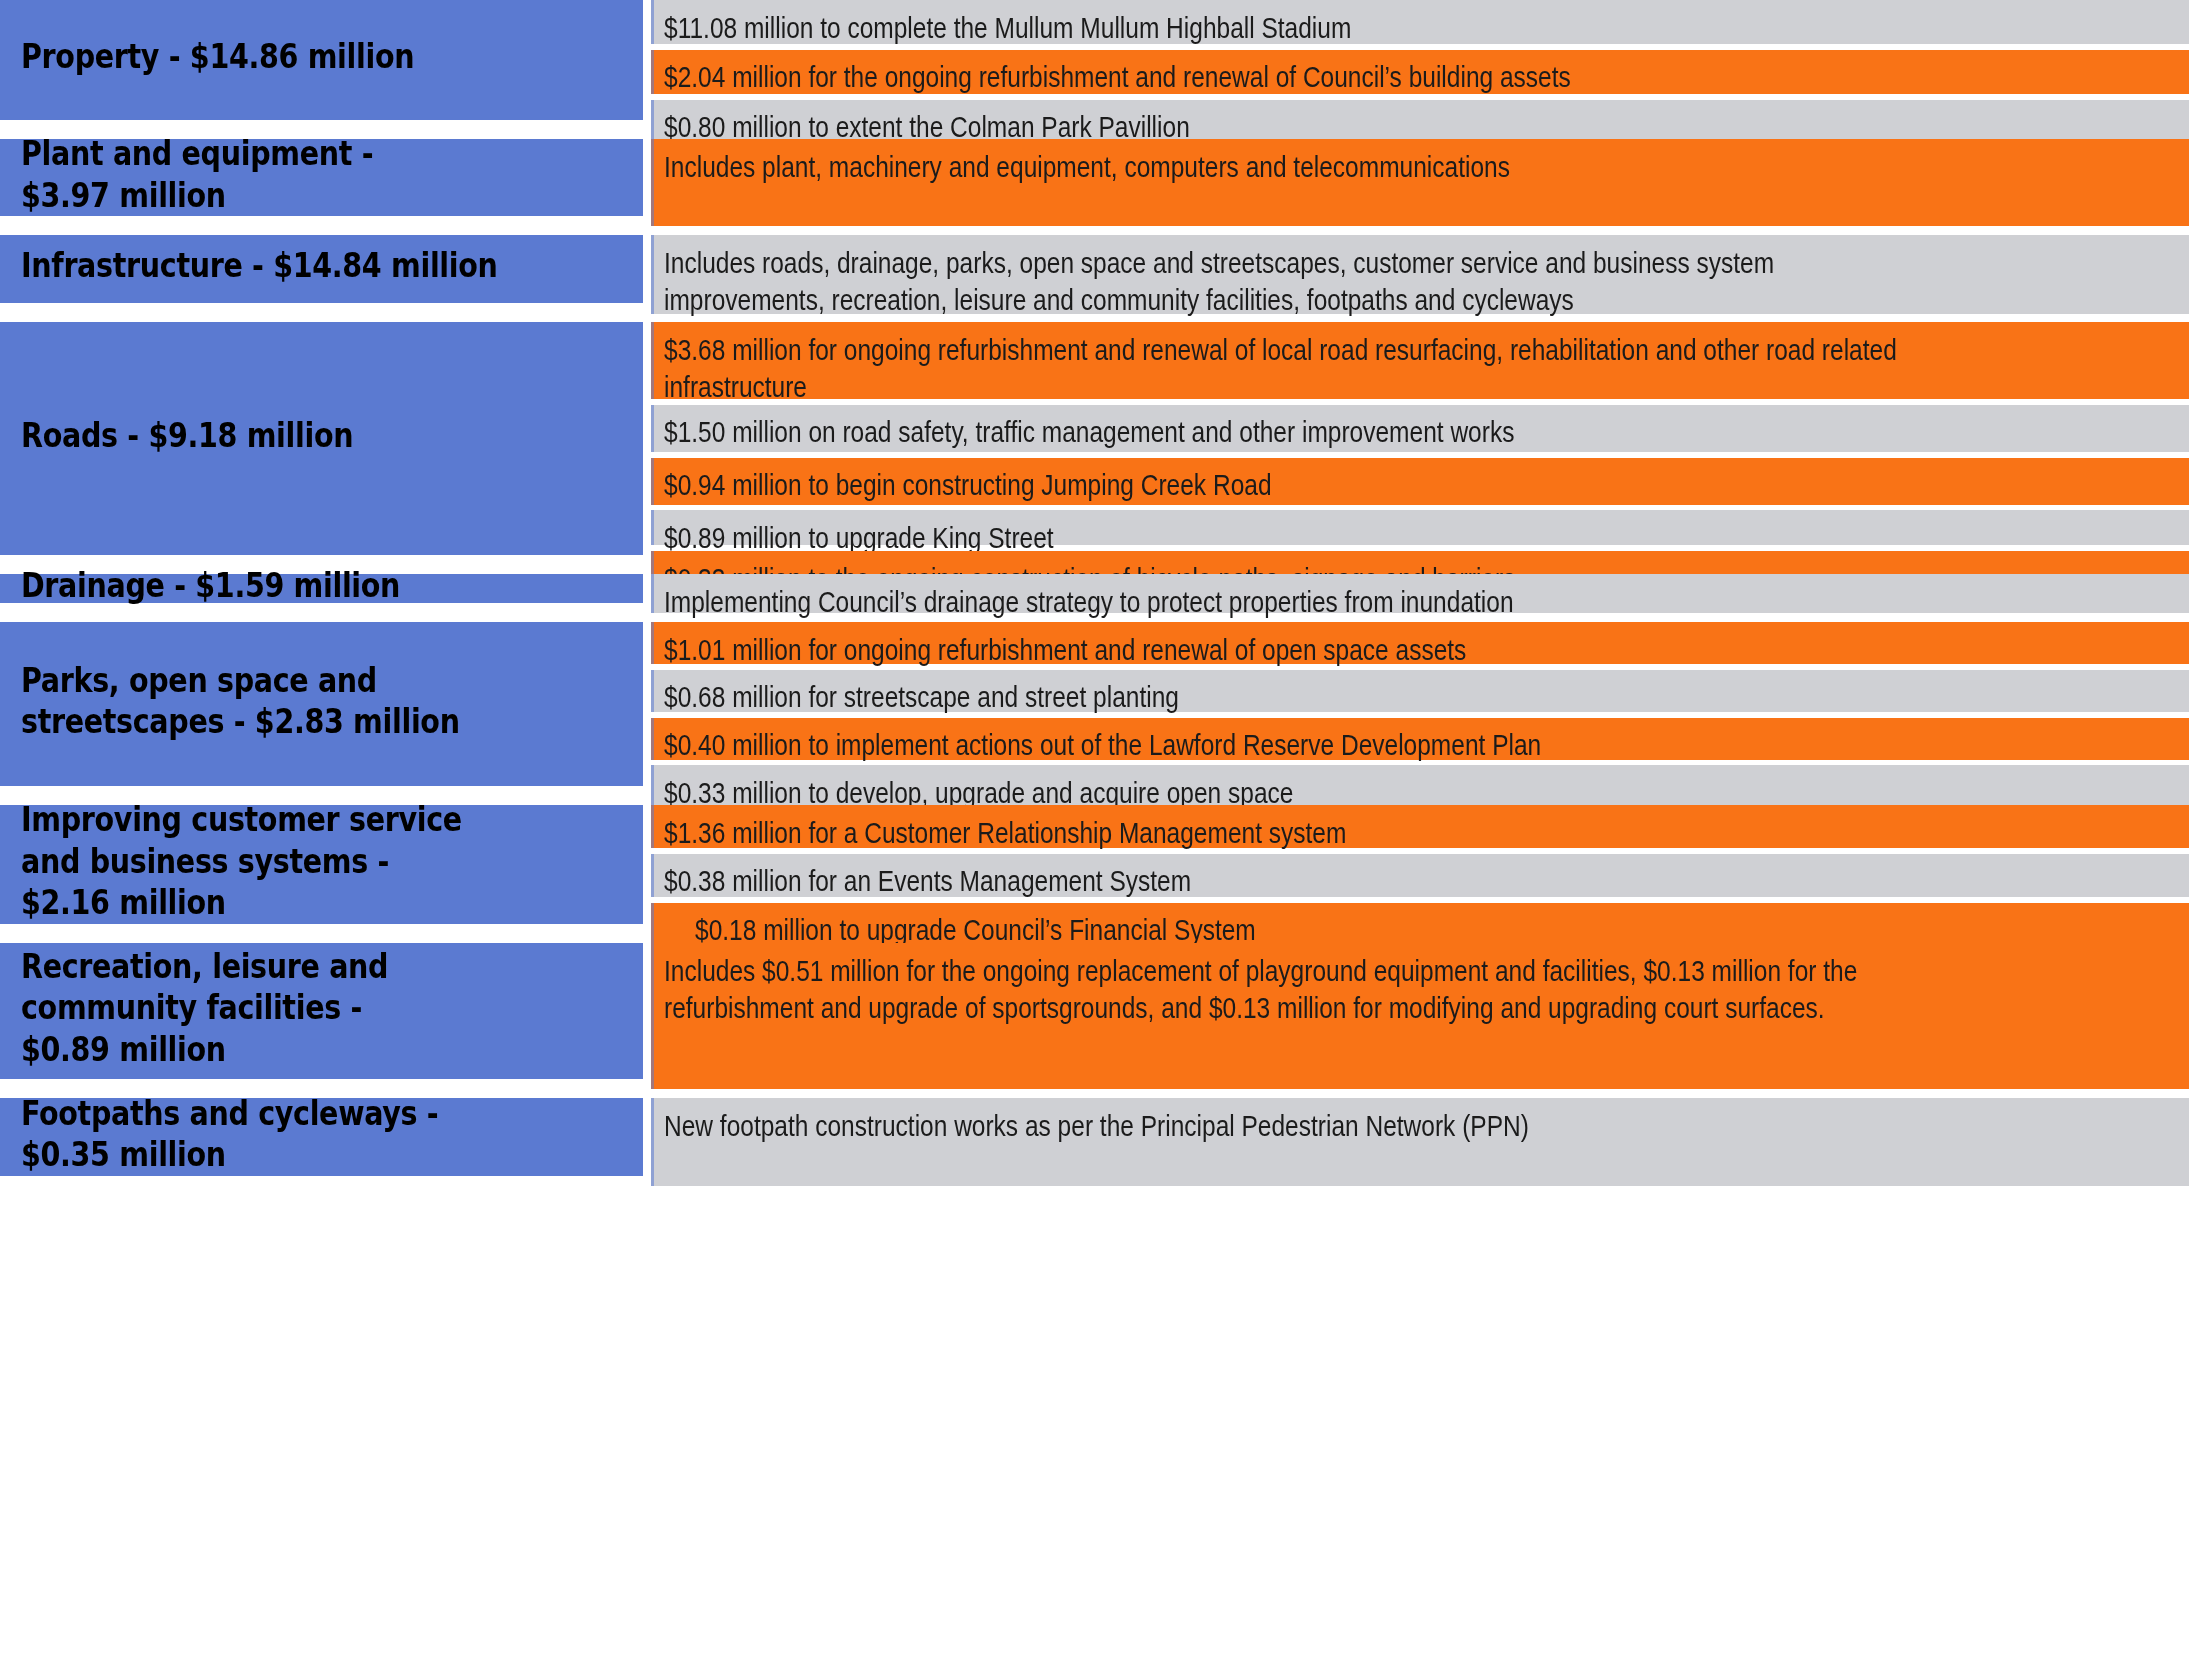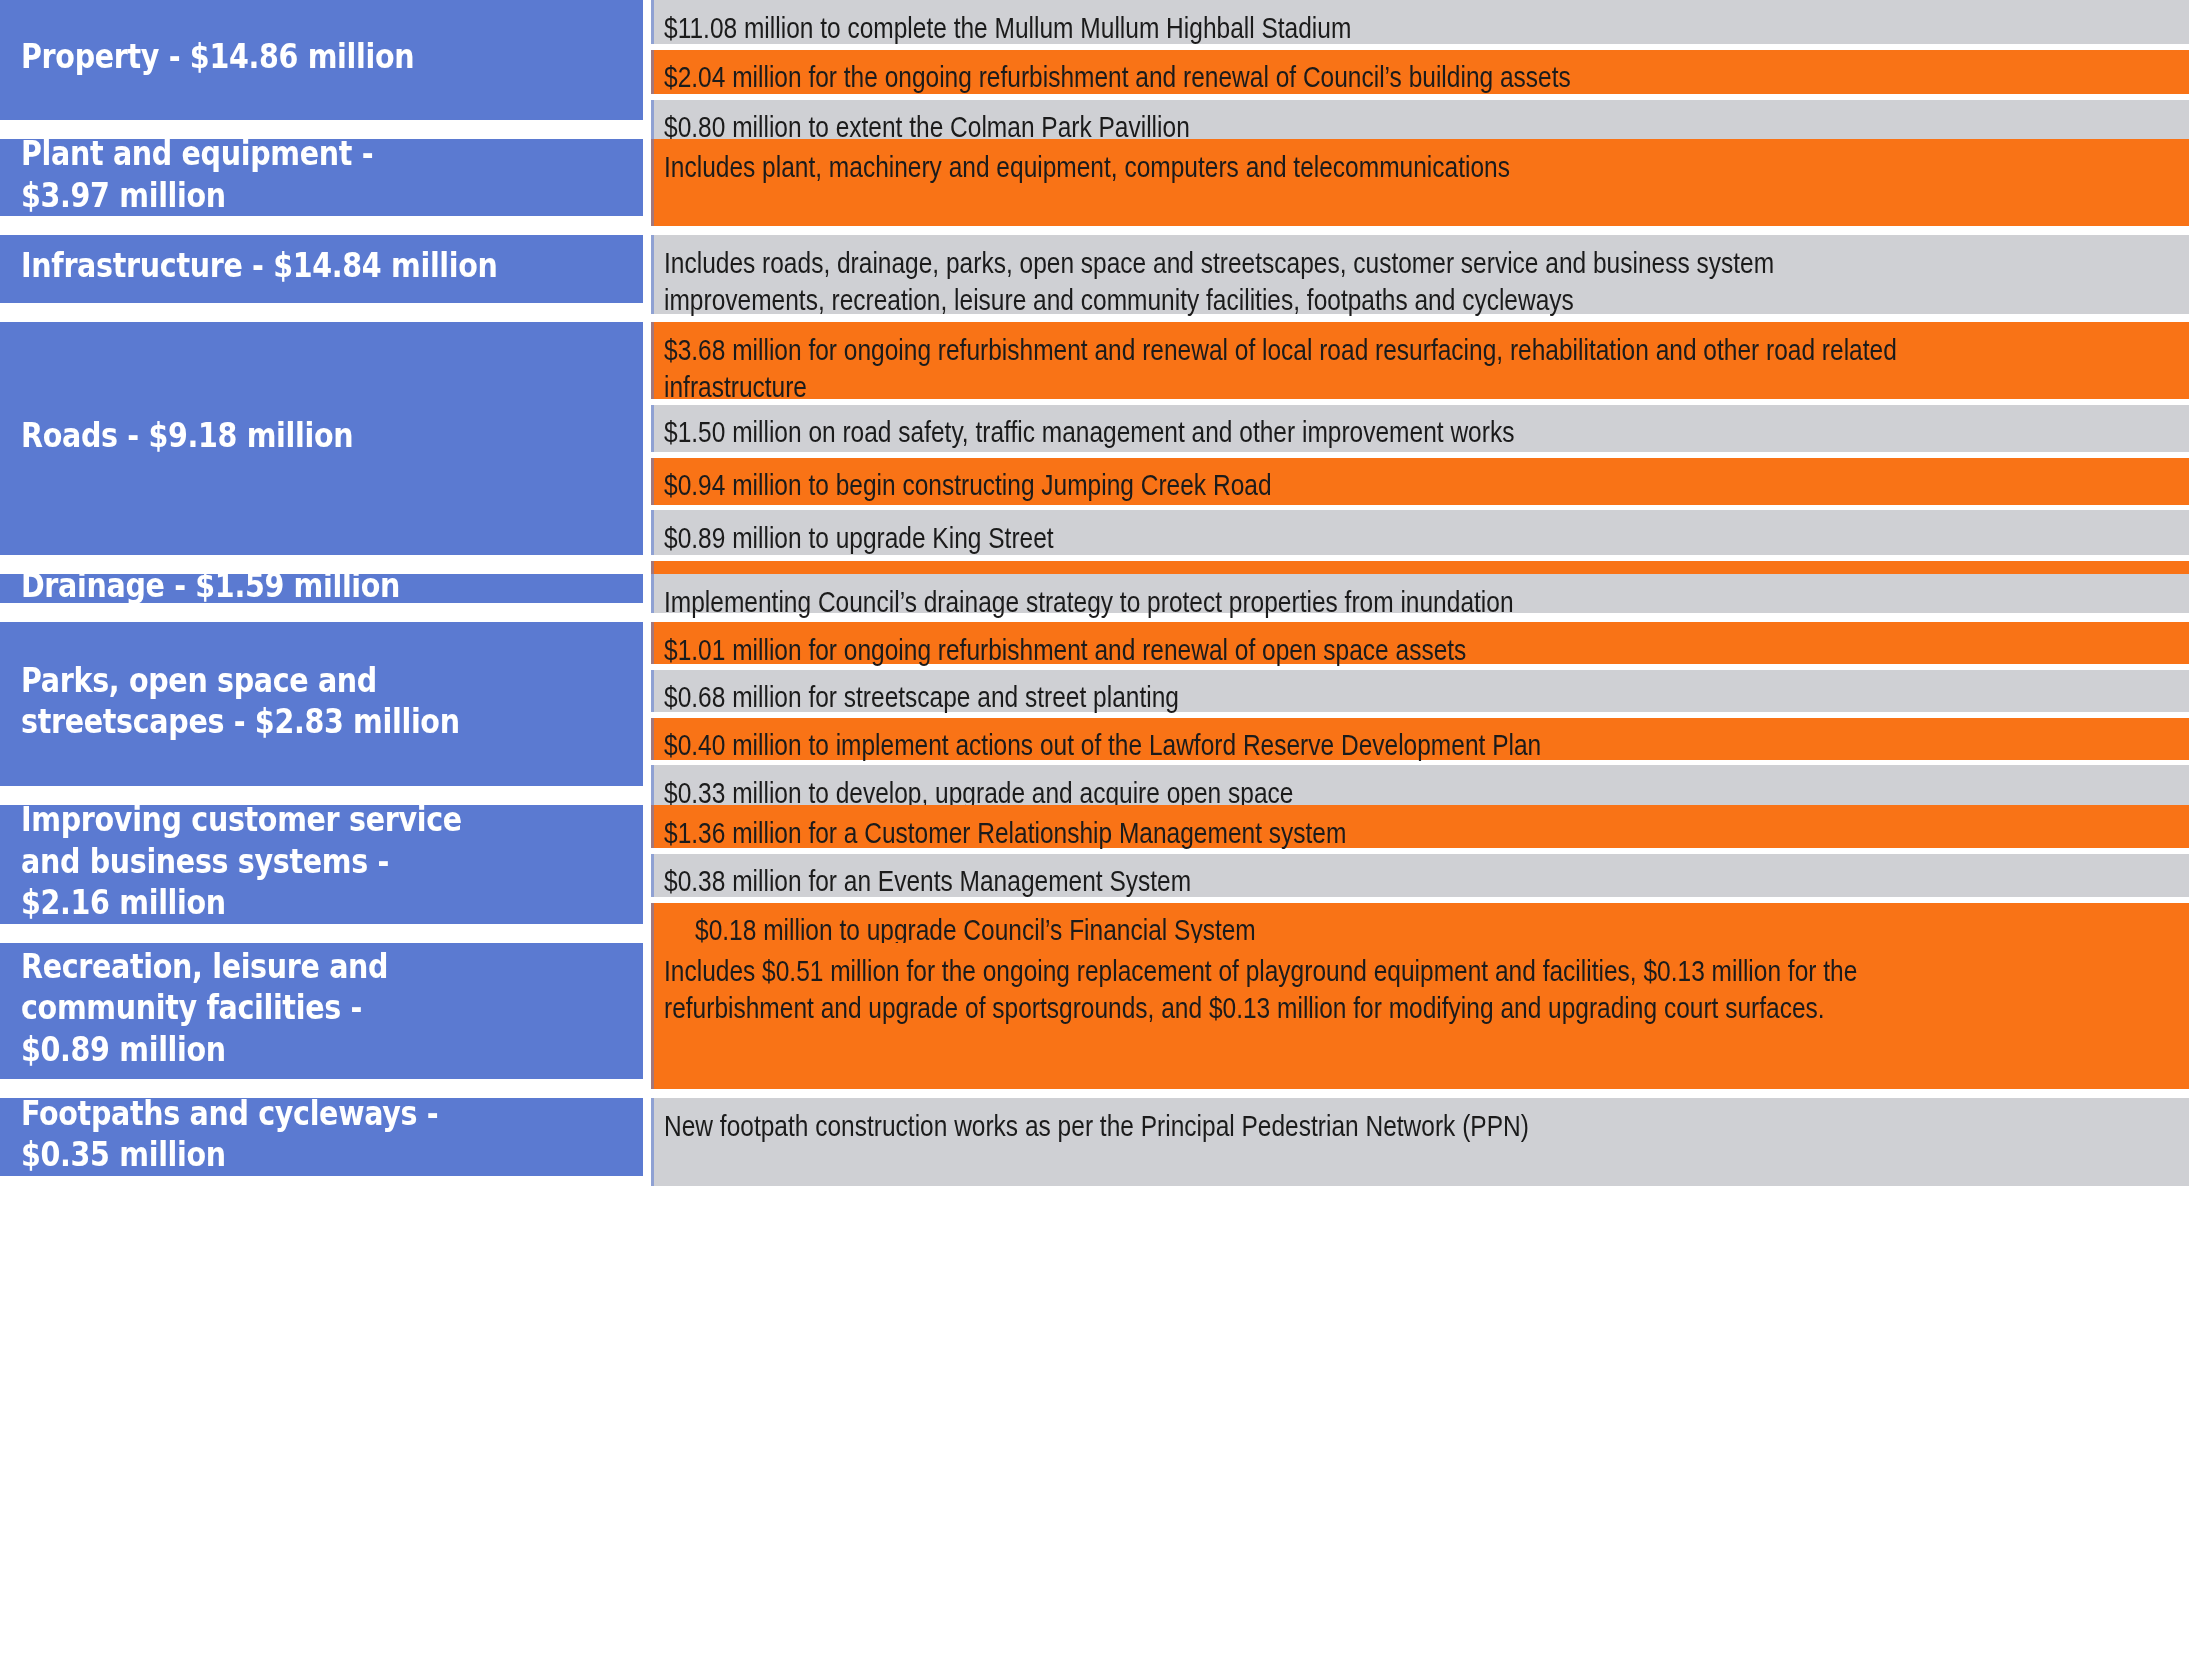--- a/index.html
+++ b/index.html
@@ -26,21 +26,21 @@
     display: flex;
     width: 100%;
     box-sizing: border-box;
     align-items: stretch;
   }
 
   .cat-cell {
     flex: 0 0 643px;
     width: 643px;
     background: #5b7ad1;
-    color: #ffffff;
+    color: #000000;
     display: flex;
     align-items: center;
     box-sizing: border-box;
     padding: 3.9px 21.3px 9.7px 21.3px;
     margin-bottom: 19px;
   }
 
   .cat-label {
     font-family: "DejaVu Sans", sans-serif;
     font-weight: bold;
@@ -142,21 +142,21 @@
       <div class="detail-col">
         <div class="detail-row light" style="height: 77px;">
           <span class="txt">$3.68 million for ongoing refurbishment and renewal of local road resurfacing, rehabilitation and other road related infrastructure</span>
         </div>
         <div class="detail-row dark" style="height: 47px;">
           <span class="txt">$1.50 million on road safety, traffic management and other improvement works</span>
         </div>
         <div class="detail-row light" style="height: 47px;">
           <span class="txt">$0.94 million to begin constructing Jumping Creek Road</span>
         </div>
-        <div class="detail-row dark" style="height: 45px;">
+        <div class="detail-row dark" style="height: 35px;">
           <span class="txt">$0.89 million to upgrade King Street</span>
         </div>
         <div class="detail-row light grow" style="height: 46px;">
           <span class="txt">$0.33 million to the ongoing construction of bicycle paths, signage and barriers</span>
         </div>
       </div>
     </div>
     <div class="group" style="height: 48px;">
       <div class="cat-cell">
         <div class="cat-label">Drainage - $1.59 million</div>

